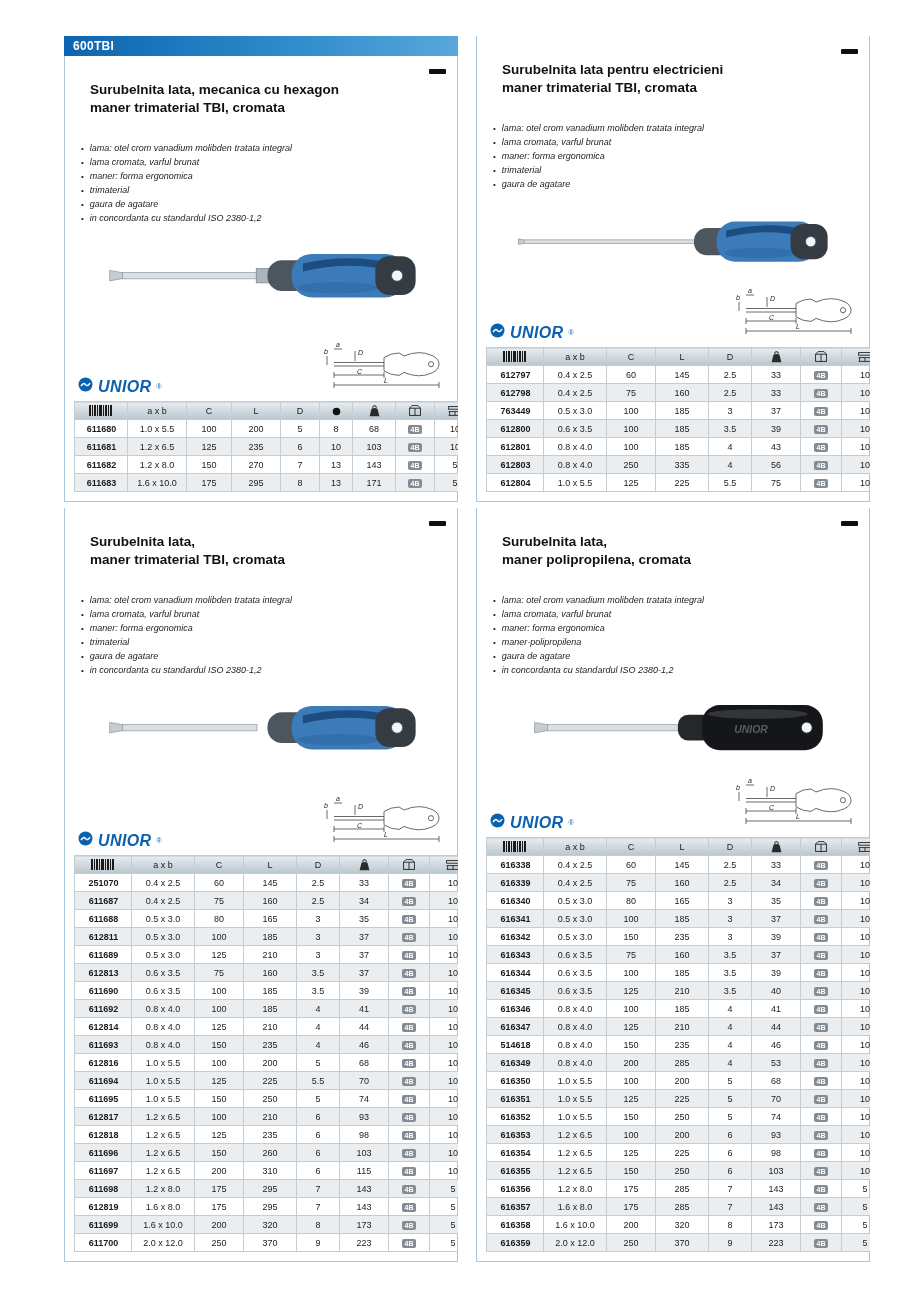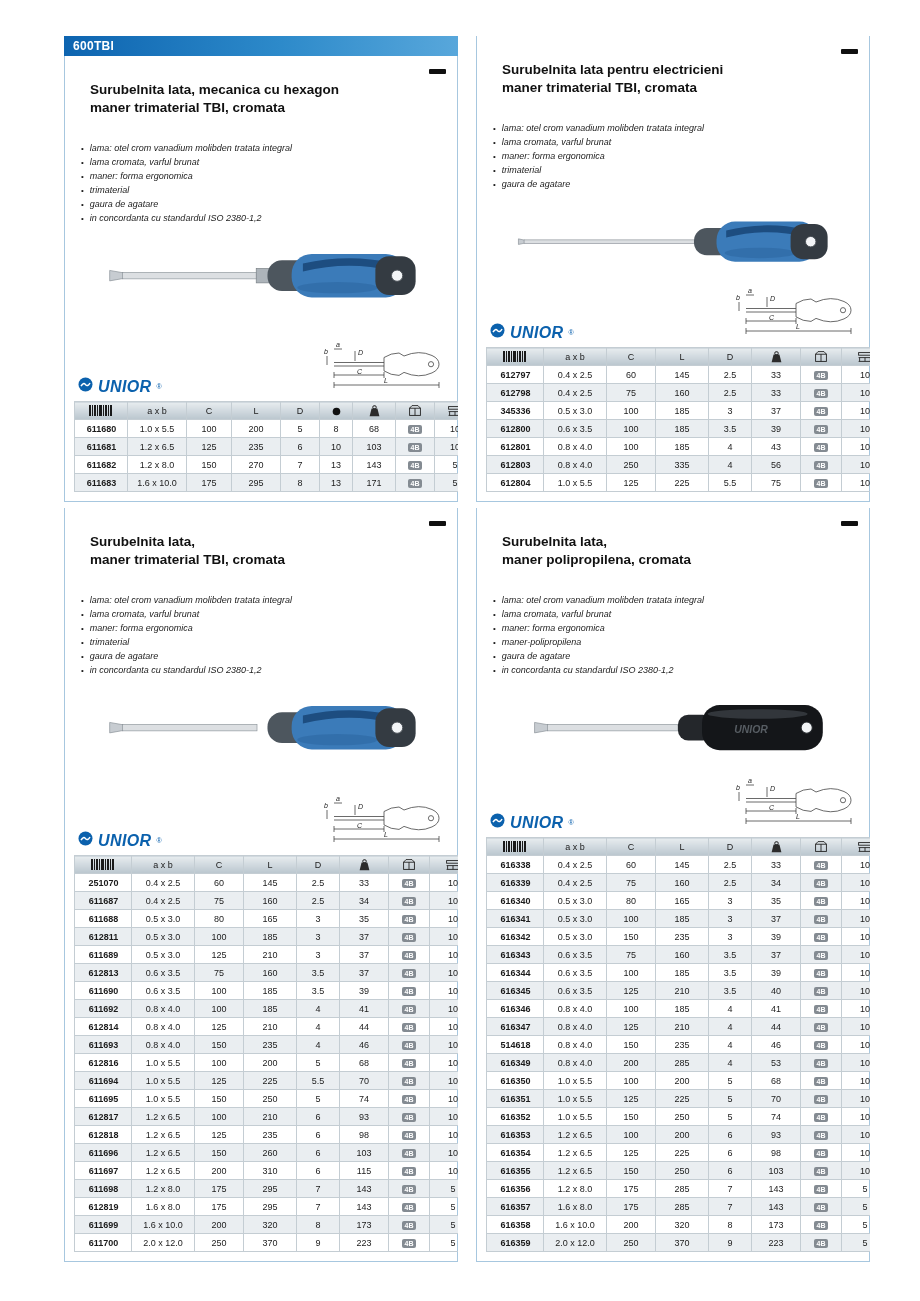--- a/index.html
+++ b/index.html
@@ -330,21 +330,21 @@
                 <td>0.4 x 2.5</td>
                 <td>75</td>
                 <td>160</td>
                 <td>2.5</td>
                 <td>33</td>
                 <td><span class="badge">4B</span></td>
                 <td>10</td>
                 <td class="price-cell">21.31</td>
               </tr>
               <tr>
-                <td class="code-cell">345336</td>
+                <td class="code-cell">763449</td>
                 <td>0.5 x 3.0</td>
                 <td>100</td>
                 <td>185</td>
                 <td>3</td>
                 <td>37</td>
                 <td><span class="badge">4B</span></td>
                 <td>10</td>
                 <td class="price-cell">21.80</td>
               </tr>
               <tr>

